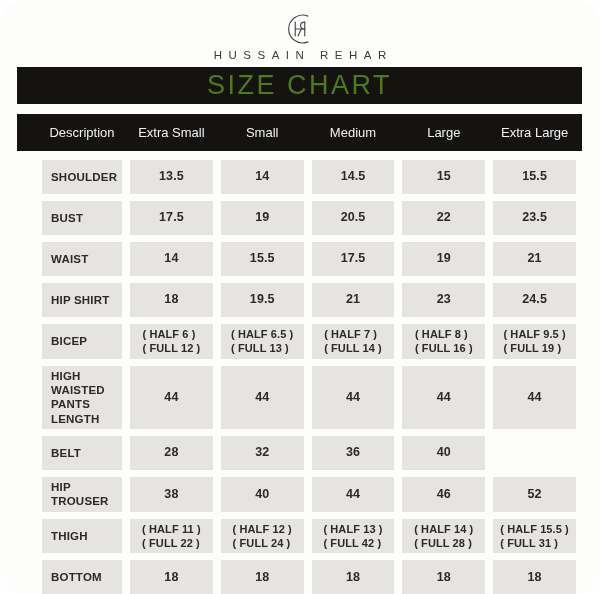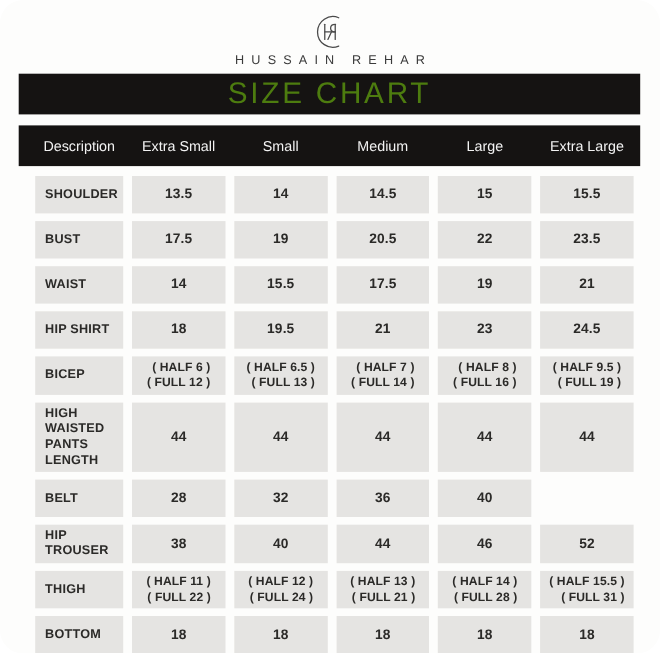--- a/index.html
+++ b/index.html
@@ -49,21 +49,21 @@
     color: #4d7c0f;
     font-size: 27px;
     font-weight: 400;
     letter-spacing: 2.5px;
     font-stretch: condensed;
   }
   .grid-cols {
     display: grid;
     grid-template-columns: 80px repeat(5, 1fr);
     column-gap: 8px;
-    padding-left: 15px;
+    padding-left: 25px;
     padding-right: 6px;
   }
   .header-bar {
     margin-top: 10px;
     height: 37px;
     background: #151312;
     align-items: center;
   }
   .header-cell {
     color: #f2f2f2;
@@ -80,21 +80,21 @@
     flex-direction: column;
     row-gap: 7px;
   }
   .trow { align-items: stretch; }
   .cell {
     background: #e5e4e2;
     min-height: 34px;
     display: flex;
     align-items: center;
     justify-content: center;
-    text-align: right;
+    text-align: left;
     color: #2b2a28;
     font-size: 12.5px;
     font-weight: 700;
     line-height: 1.25;
     white-space: pre-line;
     padding: 3px 2px;
     letter-spacing: 0.1px;
   }
   .cell.label {
     justify-content: flex-start;
@@ -215,21 +215,21 @@
           <div class="cell">46</div>
           <div class="cell">52</div>
         </div>
         <div class="trow grid-cols">
           <div class="cell label">THIGH</div>
           <div class="cell two-line">( HALF 11 )
 ( FULL 22 )</div>
           <div class="cell two-line">( HALF 12 )
 ( FULL 24 )</div>
           <div class="cell two-line">( HALF 13 )
-( FULL 21 )</div>
+( FULL 42 )</div>
           <div class="cell two-line">( HALF 14 )
 ( FULL 28 )</div>
           <div class="cell two-line">( HALF 15.5 )
 ( FULL 31 )</div>
         </div>
         <div class="trow grid-cols">
           <div class="cell label">BOTTOM</div>
           <div class="cell">18</div>
           <div class="cell">18</div>
           <div class="cell">18</div>

